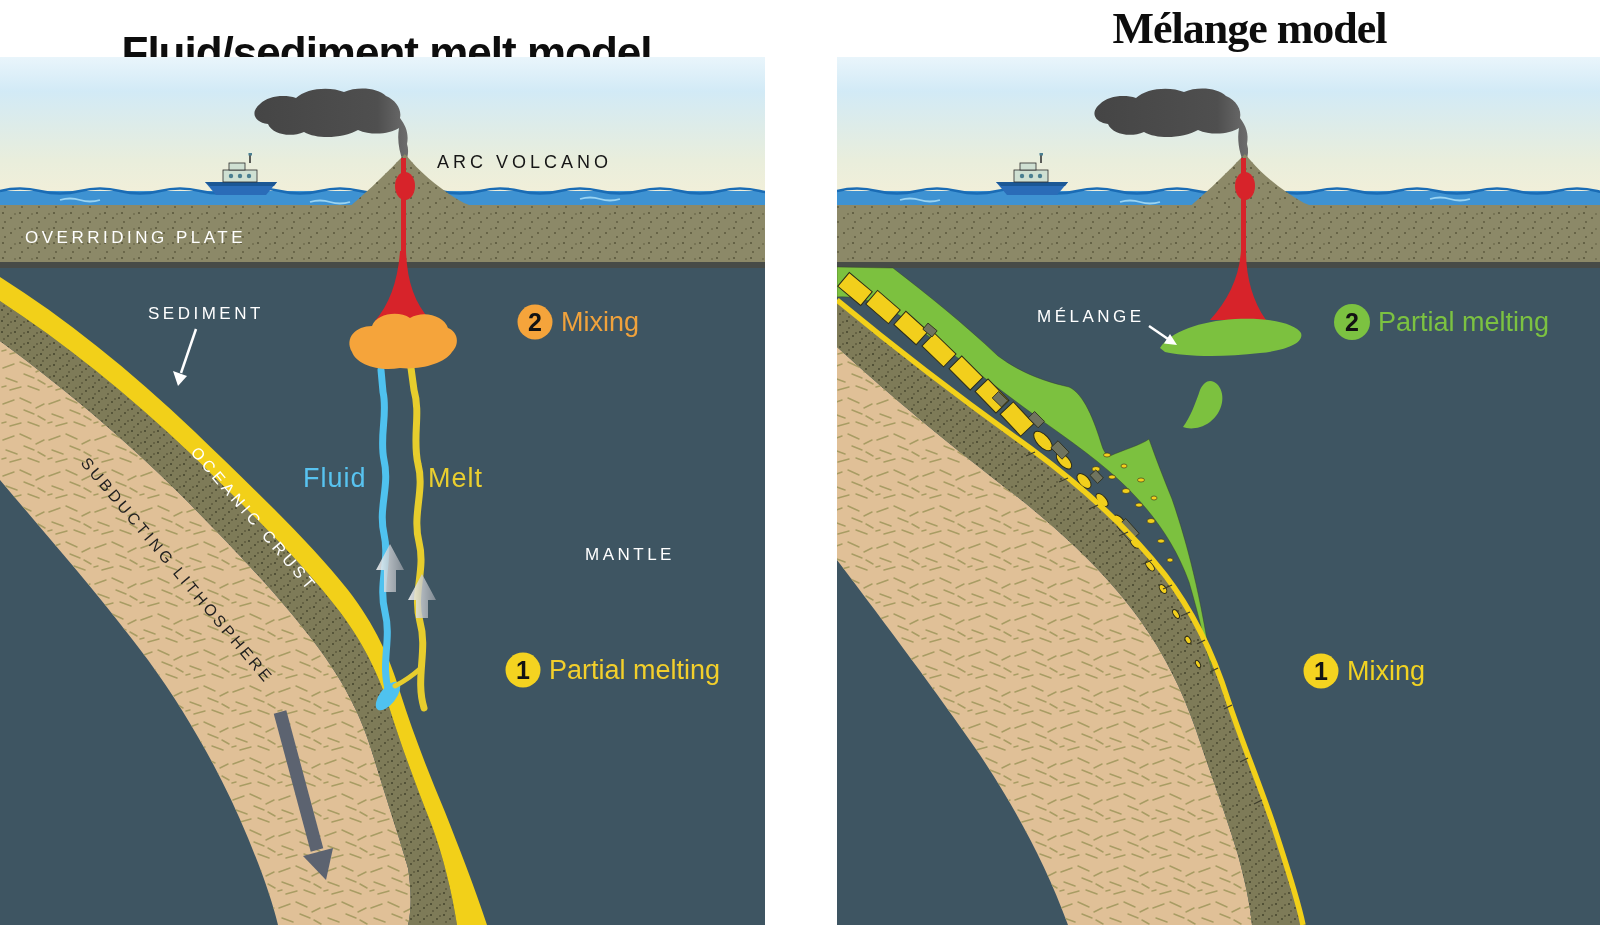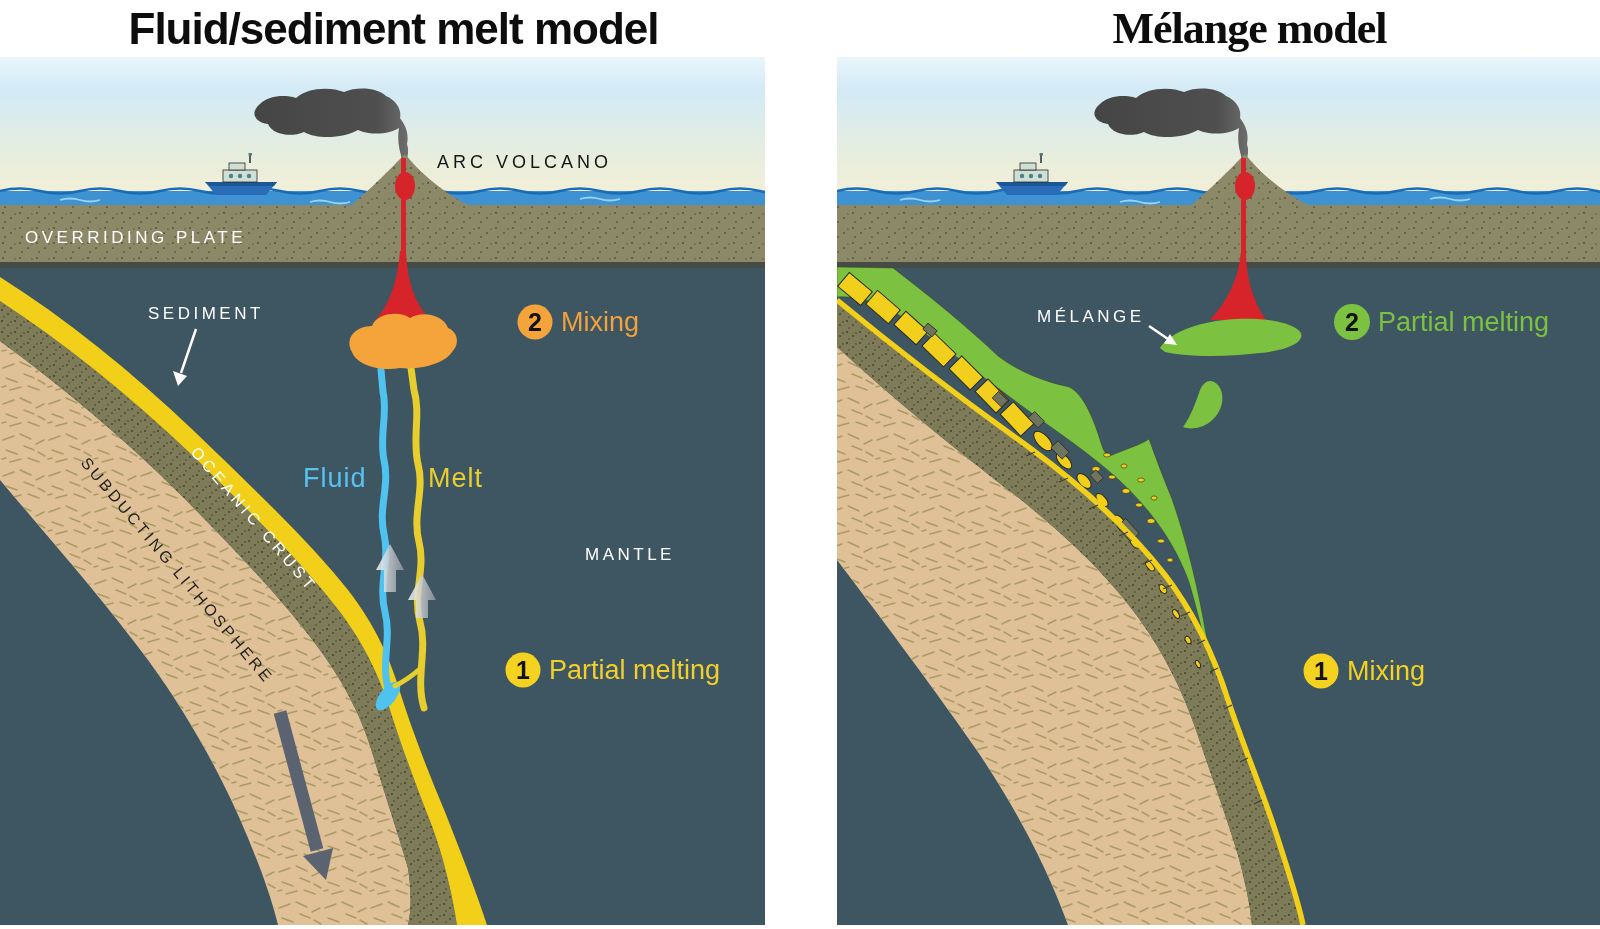--- a/index.html
+++ b/index.html
@@ -1,21 +1,21 @@
 <!DOCTYPE html>
 <html><head>
 <meta charset="utf-8">
 <style>
   html,body{margin:0;padding:0;background:#ffffff;}
   .stage{position:relative;width:1600px;height:929px;background:#ffffff;
          font-family:"Liberation Sans",sans-serif;overflow:hidden;}
   .panel-title{position:absolute;top:0;height:57px;display:flex;align-items:center;
          justify-content:center;font-weight:bold;font-size:44px;letter-spacing:-1px;
          color:#0d0d0d;white-space:nowrap;}
-  #title-left{left:11px;width:765px;}
+  #title-left{left:4px;width:765px;margin-top:24px;}
   #title-right{left:868px;width:763px;font-family:Liberation Serif, serif;}
   .panel-svg{position:absolute;top:57px;display:block;}
   #svg-left{left:0;}
   #svg-right{left:837px;}
   svg text{font-family:"Liberation Sans",sans-serif;}
   .cap{fill:#ffffff;font-size:17px;letter-spacing:3.5px;}
   .capdark{fill:#161616;font-size:18px;letter-spacing:4px;}
   .step-num{font-size:25px;font-weight:bold;fill:#131313;text-anchor:middle;}
   .step-label{font-size:27px;}
 </style>

